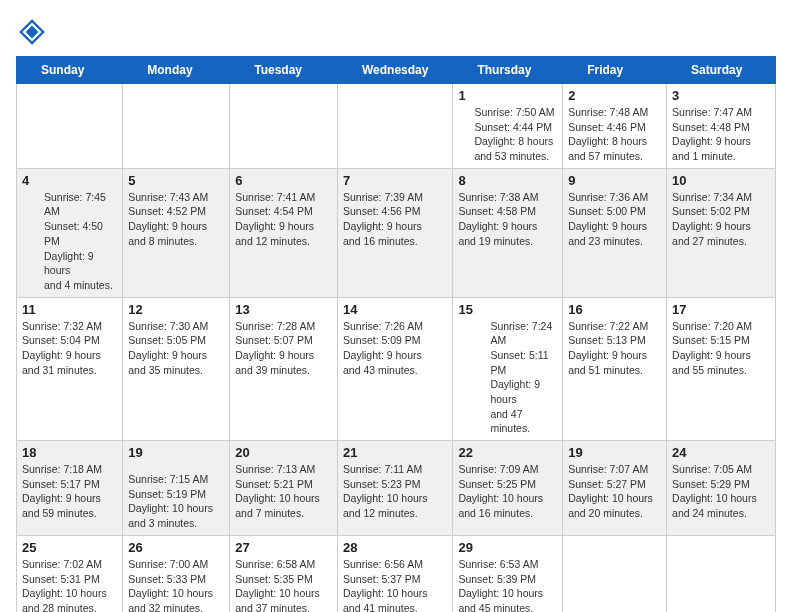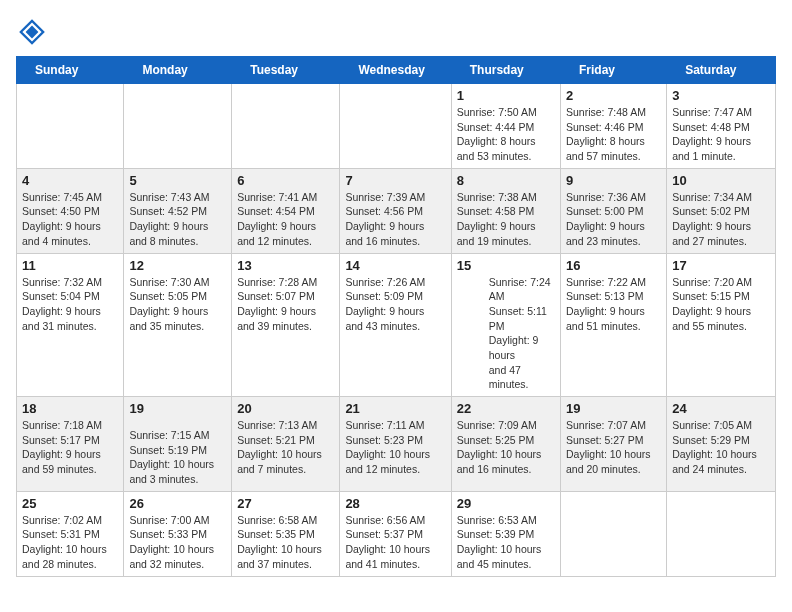--- a/index.html
+++ b/index.html
@@ -47,21 +47,21 @@
     }
     table {
       width: 100%;
       border-collapse: collapse;
       font-size: 11px;
     }
     thead tr th {
       background: #1565c0;
       color: #fff;
       text-align: left;
-      padding: 6px 18px;
+      padding: 6px 24px;
       font-size: 12px;
       font-weight: bold;
       border: 1px solid #1565c0;
     }
     tbody tr td {
       border: 1px solid #ccc;
       vertical-align: top;
       padding: 4px 5px;
       height: 80px;
       width: 113px;
@@ -124,21 +124,21 @@
       </tr>
   </thead>
   <tbody id="calendar-body">
   <tr>
         <td class="empty-cell"></td>
         <td class="empty-cell"></td>
         <td class="empty-cell"></td>
         <td class="empty-cell"></td>
         <td>
           <span class="day-num">1</span>
-          <div class="day-info" style="white-space: pre-line;">Sunrise: 7:50 AM
+          <div class="day-info" style="white-space: pre-line; margin-left: 16px;">Sunrise: 7:50 AM
 Sunset: 4:44 PM
 Daylight: 8 hours
 and 53 minutes.</div>
         </td>
         <td>
           <span class="day-num">2</span>
           <div class="day-info" style="white-space: pre-line;">Sunrise: 7:48 AM
 Sunset: 4:46 PM
 Daylight: 8 hours
 and 57 minutes.</div>
@@ -147,21 +147,21 @@
           <span class="day-num">3</span>
           <div class="day-info" style="white-space: pre-line;">Sunrise: 7:47 AM
 Sunset: 4:48 PM
 Daylight: 9 hours
 and 1 minute.</div>
         </td>
       </tr>
       <tr>
         <td>
           <span class="day-num">4</span>
-          <div class="day-info" style="white-space: pre-line;">Sunrise: 7:45 AM
+          <div class="day-info" style="white-space: pre-line; margin-left: 22px;">Sunrise: 7:45 AM
 Sunset: 4:50 PM
 Daylight: 9 hours
 and 4 minutes.</div>
         </td>
         <td>
           <span class="day-num">5</span>
           <div class="day-info" style="white-space: pre-line;">Sunrise: 7:43 AM
 Sunset: 4:52 PM
 Daylight: 9 hours
 and 8 minutes.</div>

